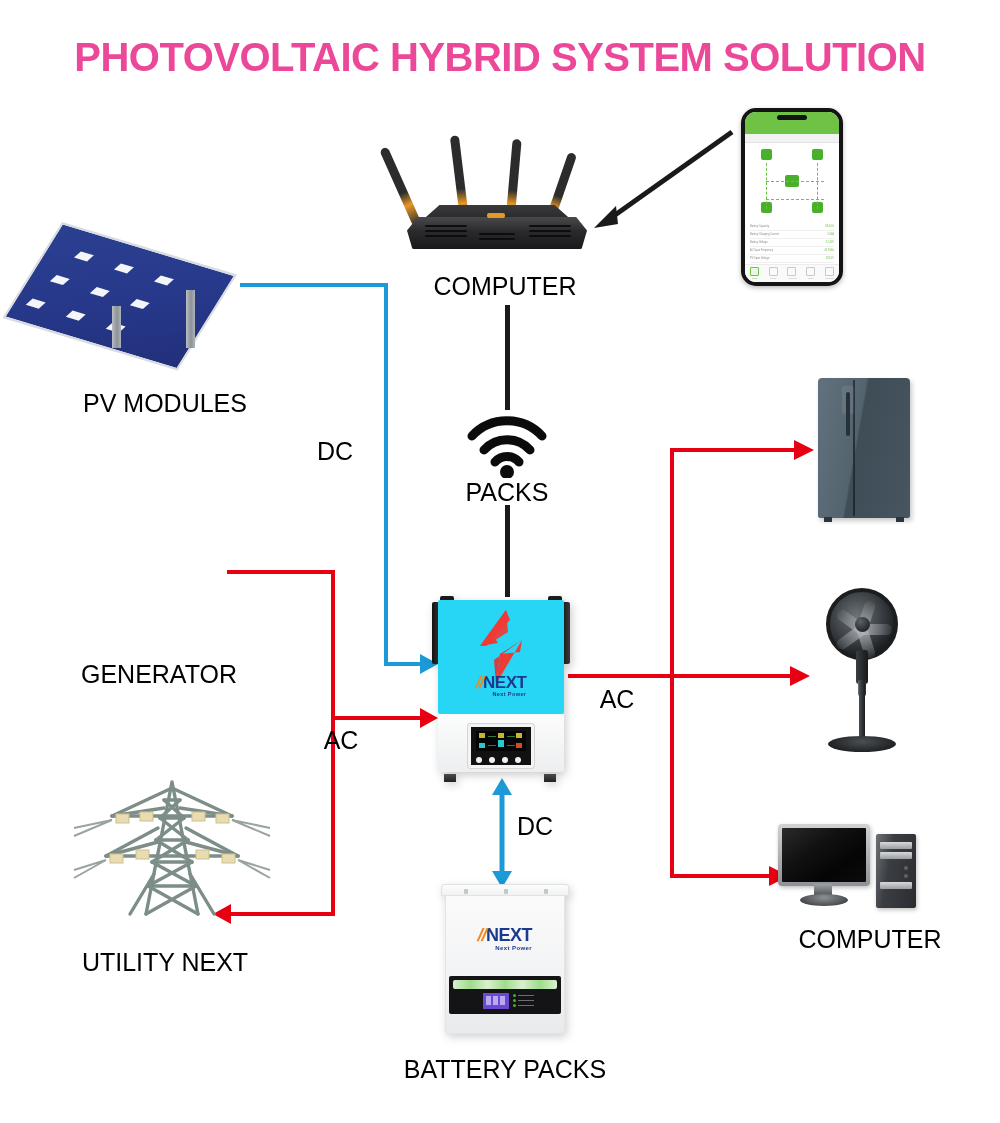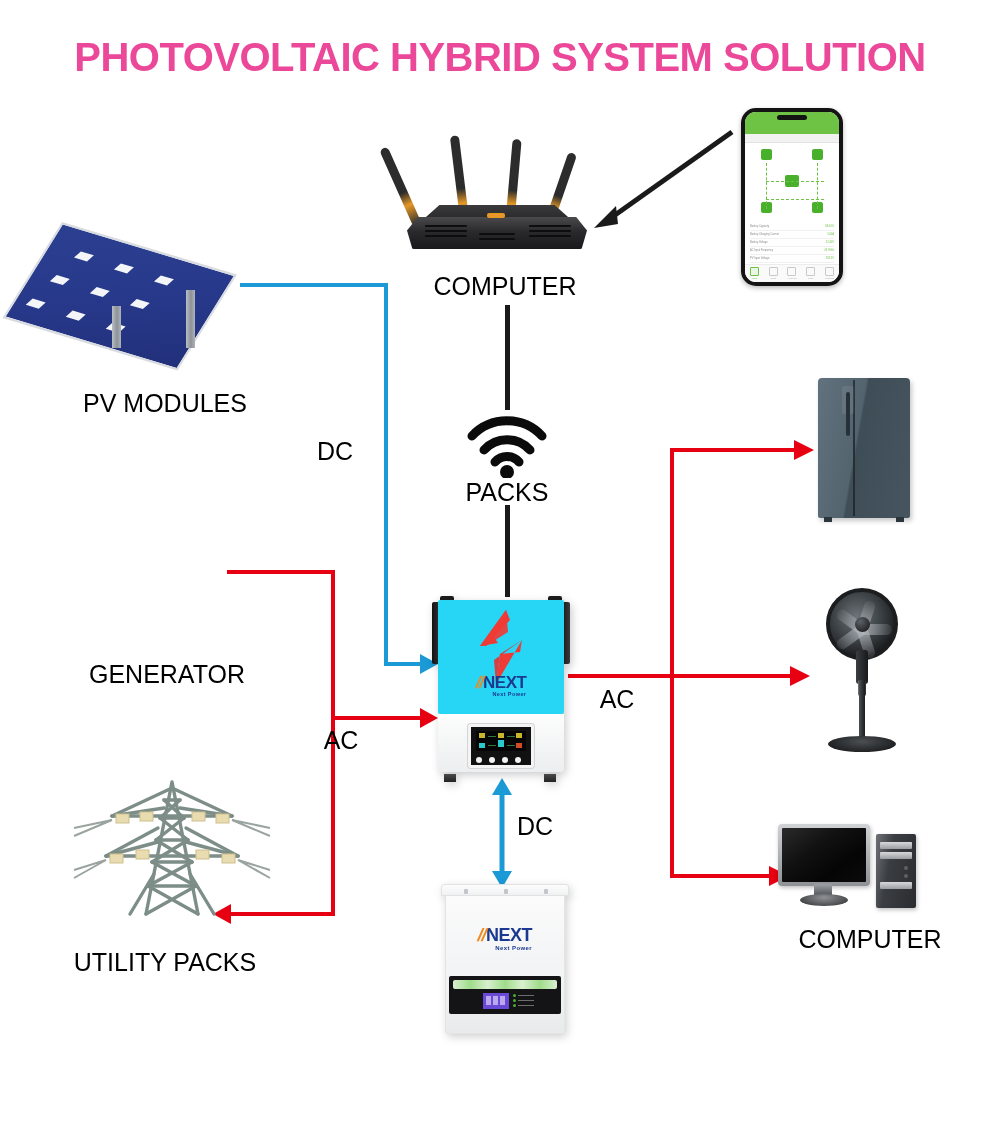--- a/index.html
+++ b/index.html
@@ -435,22 +435,23 @@
       <div class="bat-leg">
         <em style="top:1px;"></em>
           <span style="top:2px;"></span>
         <em style="top:6px;"></em>
           <span style="top:7px;"></span>
         <em style="top:11px;"></em>
           <span style="top:12px;"></span>
       </div>
     </div>
   </div>
-
-  <div class="lbl node-label" style="left:0px;top:660px;width:318px;margin-left:8px;">GENERATOR</div>
+  <div class="lbl node-label" style="left:355px;top:1055px;width:300px;">BATTERY PACKS</div>
+
+  <div class="lbl node-label" style="left:0px;top:660px;width:318px;">GENERATOR</div>
 
   <div class="pylon">
     <svg width="200" height="140" viewBox="0 0 200 140">
       <g stroke="#7d8d87" stroke-width="3.4" fill="none" stroke-linecap="round">
 
         <path d="M100 4 L74 136 M100 4 L126 136"></path>
         <path d="M82 96 L58 136 M118 96 L142 136"></path>
 
         <path d="M92 22 L108 22 M88 40 L112 40 M84 62 L116 62 M80 84 L120 84 M76 108 L124 108"></path>
 
@@ -479,21 +480,21 @@
         <rect x="68" y="34" width="13" height="9"></rect>
         <rect x="120" y="34" width="13" height="9"></rect>
         <rect x="144" y="36" width="13" height="9"></rect>
         <rect x="38" y="76" width="13" height="9"></rect>
         <rect x="64" y="72" width="13" height="9"></rect>
         <rect x="124" y="72" width="13" height="9"></rect>
         <rect x="150" y="76" width="13" height="9"></rect>
       </g>
     </svg>
   </div>
-  <div class="lbl node-label" style="left:0px;top:948px;width:330px;">UTILITY PACKS</div>
+  <div class="lbl node-label" style="left:0px;top:948px;width:330px;">UTILITY NEXT</div>
 
   <div class="fridge">
     <div class="fr-split"></div>
     <div class="fr-disp"></div>
     <div class="fr-handle"></div>
     <div class="fr-foot" style="left:6px;"></div>
     <div class="fr-foot" style="right:6px;"></div>
   </div>
 
   <div class="fan">

